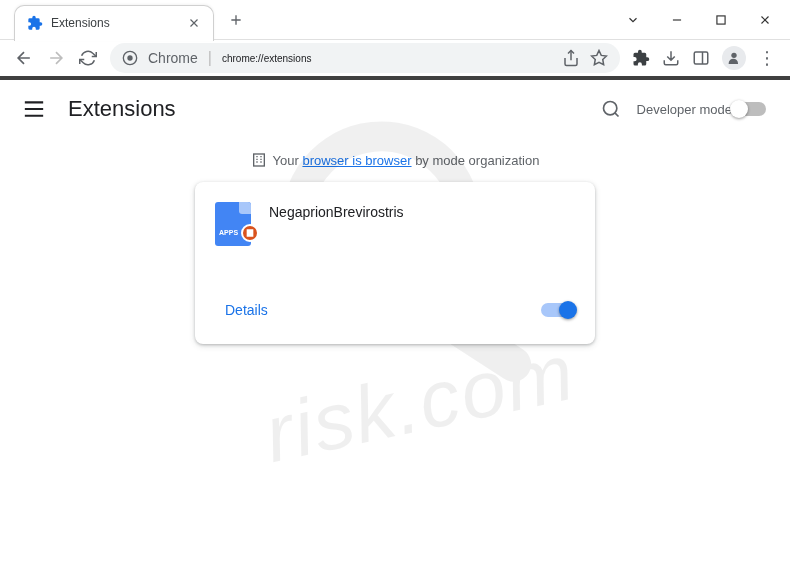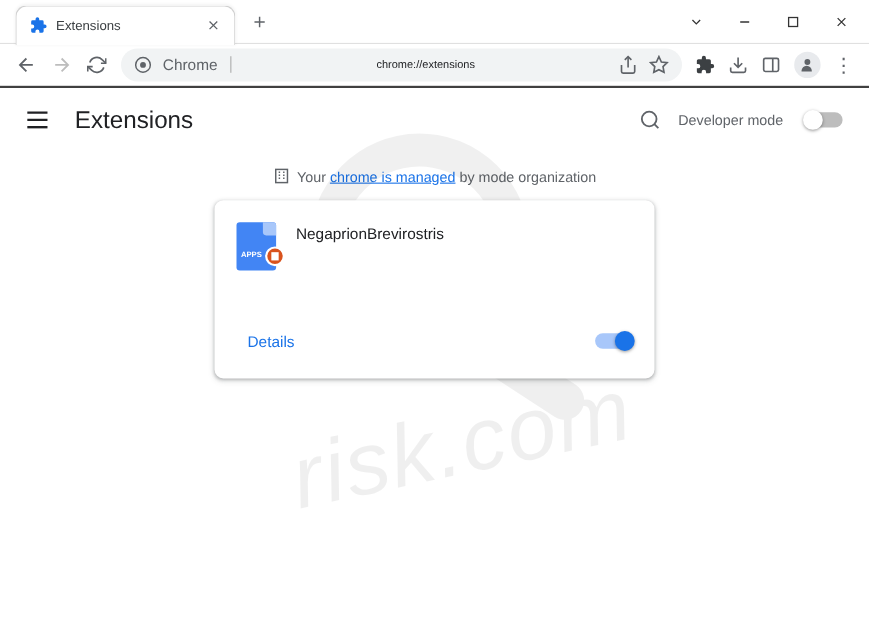--- a/index.html
+++ b/index.html
@@ -9,38 +9,38 @@
     .titlebar { height: 40px; display: flex; align-items: center; background: #fff; border-bottom: 1px solid #e0e0e0; }
     .tab { height: 36px; margin-left: 14px; margin-top: 6px; background: #fff; border: 1px solid #d0d0d0; border-bottom: none; border-radius: 10px 10px 0 0; display: flex; align-items: center; padding: 0 12px; gap: 8px; min-width: 200px; box-shadow: 0 -1px 3px rgba(0,0,0,0.05); }
     .tab-favicon { width: 16px; height: 16px; display: block; }
     .tab-title { font-size: 12px; color: #3c4043; flex: 1; }
     .tab-close { width: 14px; height: 14px; color: #5f6368; cursor: pointer; }
     .newtab-btn { width: 28px; height: 28px; display: flex; align-items: center; justify-content: center; margin-left: 8px; color: #5f6368; cursor: pointer; font-size: 18px; }
     .titlebar-right { margin-left: auto; display: flex; align-items: center; gap: 30px; padding-right: 18px; }
     .win-btn { width: 14px; height: 14px; color: #333; cursor: pointer; }
     
     
-    .toolbar { height: 40px; display: flex; align-items: center; gap: 12px; padding: 0 14px; border-bottom: 2px solid #404040; text-align: center; }
+    .toolbar { height: 40px; display: flex; align-items: center; gap: 12px; padding: 0 14px; border-bottom: 4px solid #404040; }
     .nav-btn { width: 20px; height: 20px; color: #5f6368; cursor: pointer; display:flex; align-items:center; justify-content:center; }
     .nav-btn.disabled { color: #bdbdbd; }
     .omnibox { flex: 1; height: 30px; background: #f1f3f4; border-radius: 15px; display: flex; align-items: center; padding: 0 12px; gap: 10px; }
     .omnibox-icon { width: 16px; height: 16px; color: #5f6368; }
     .omnibox-prefix { font-size: 14px; color: #5f6368; }
     .omnibox-sep { color: #bdbdbd; }
     .omnibox-url { font-size: 10px; color: #202124; flex: 1; }
     .toolbar-icon { width: 18px; height: 18px; color: #5f6368; cursor: pointer; }
     .avatar { width: 24px; height: 24px; border-radius: 50%; background: #e8eaed; display: flex; align-items: center; justify-content: center; }
     .kebab { font-size: 18px; color: #5f6368; cursor: pointer; }
     
     
     .page-header { height: 58px; display: flex; align-items: center; padding: 0 24px; background: #fff; }
     .hamburger { width: 20px; height: 16px; margin-right: 24px; cursor: pointer; }
     .page-title { font-size: 22px; color: #202124; font-weight: 400; flex: 1; }
     .search-icon { width: 20px; height: 20px; color: #5f6368; margin-right: 16px; cursor:pointer; }
-    .dev-label { font-size: 13px; color: #5f6368; margin-right: 20px; }
+    .dev-label { font-size: 13px; color: #5f6368; margin-right: 0; }
     .dev-toggle { width: 34px; height: 14px; background: #bdbdbd; border-radius: 7px; position: relative; cursor: pointer; }
     .dev-toggle::after { content: ''; width: 18px; height: 18px; border-radius: 50%; background: #fff; box-shadow: 0 1px 3px rgba(0,0,0,0.4); position: absolute; left: -2px; top: -2px; }
     
     
     .managed-banner { text-align: center; padding: 14px 0; font-size: 13px; color: #5f6368; }
     .managed-banner a { color: #1a73e8; text-decoration: underline; }
     .managed-icon { width: 16px; height: 16px; color: #5f6368; display: inline-block; vertical-align: -3px; margin-right: 6px; }
     
     
     .card-container { display: flex; justify-content: center; padding: 0 24px; }
@@ -167,21 +167,21 @@
       <path d="M21 21l-4.35-4.35"></path>
     </svg>
   <span class="dev-label">Developer mode</span>
   <div class="dev-toggle"></div>
 </div>
 
 <div class="managed-banner">
   <svg class="managed-icon" viewBox="0 0 24 24" fill="none" stroke="currentColor" stroke-width="2">
       <rect x="4" y="3" width="16" height="18"></rect>
       <path d="M8 7h2M14 7h2M8 11h2M14 11h2M8 15h2M14 15h2"></path>
-    </svg><span>Your </span><a href="#">chrome is managed</a><span> by mode organization</span>
+    </svg><span>Your </span><a href="#">browser is browser</a><span> by mode organization</span>
 </div>
 
 <div class="card-container">
   <div class="ext-card">
     <div class="ext-top">
       <div class="ext-icon">
         <div class="apps-doc">
             <div class="apps-text">APPS</div>
           </div>
         <div class="corp-badge">

